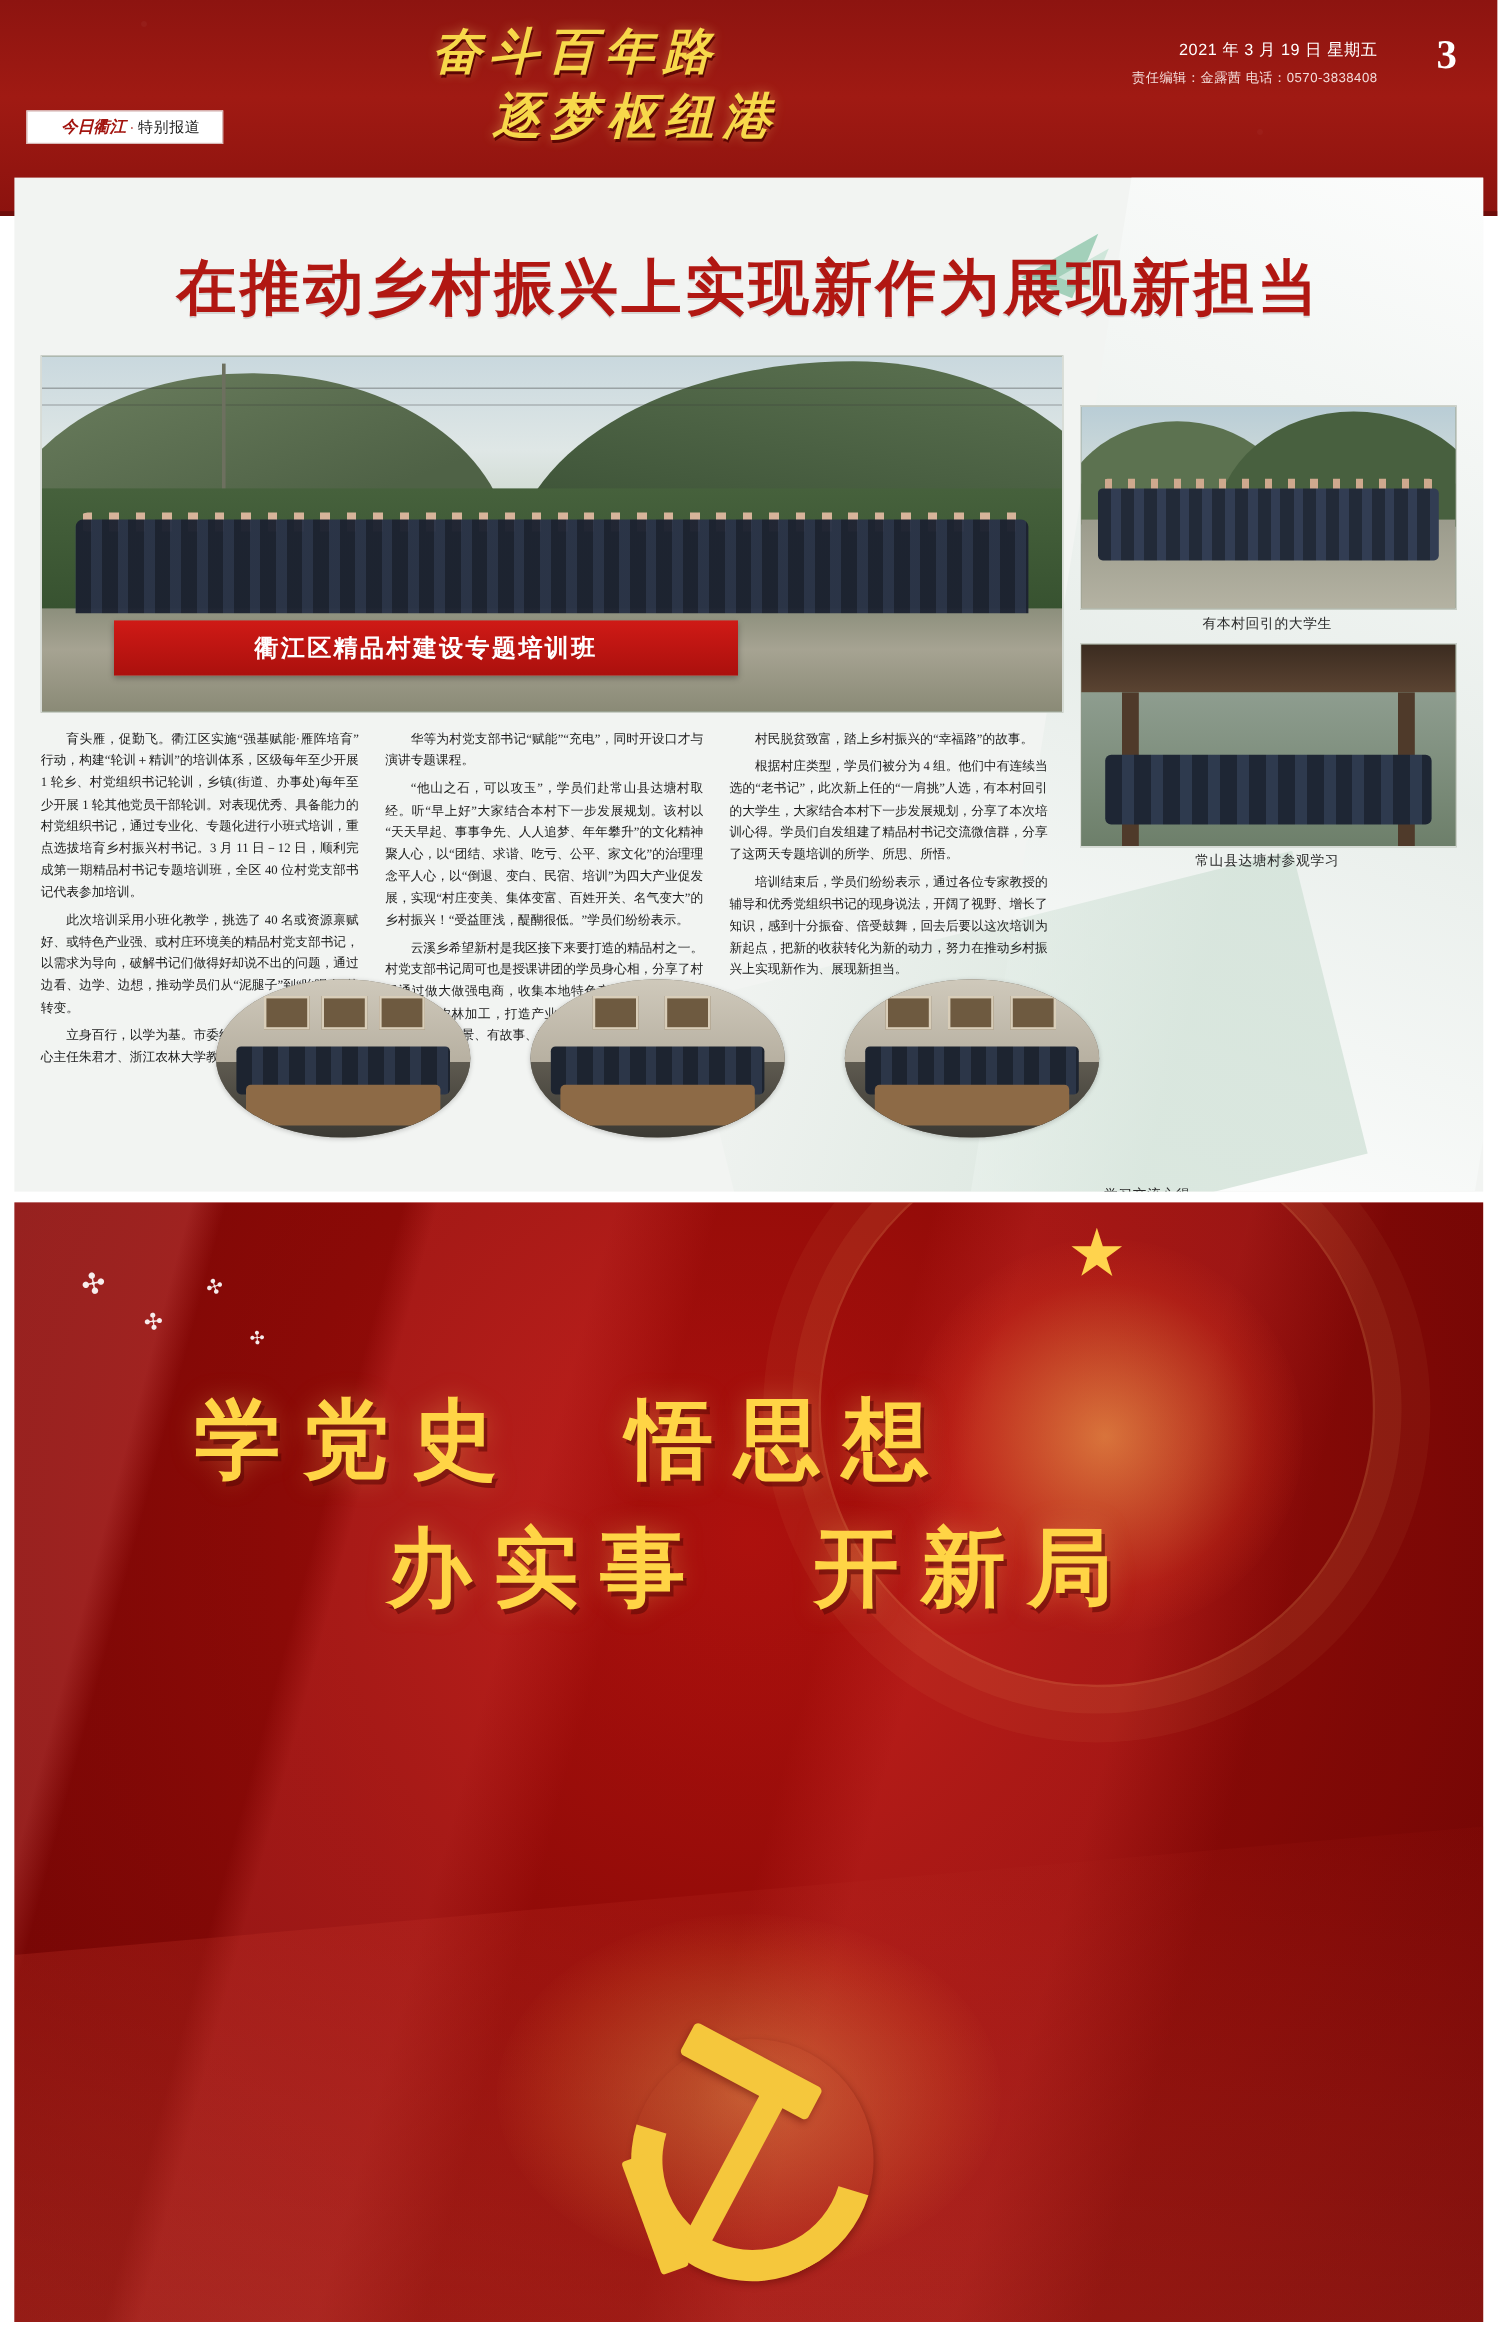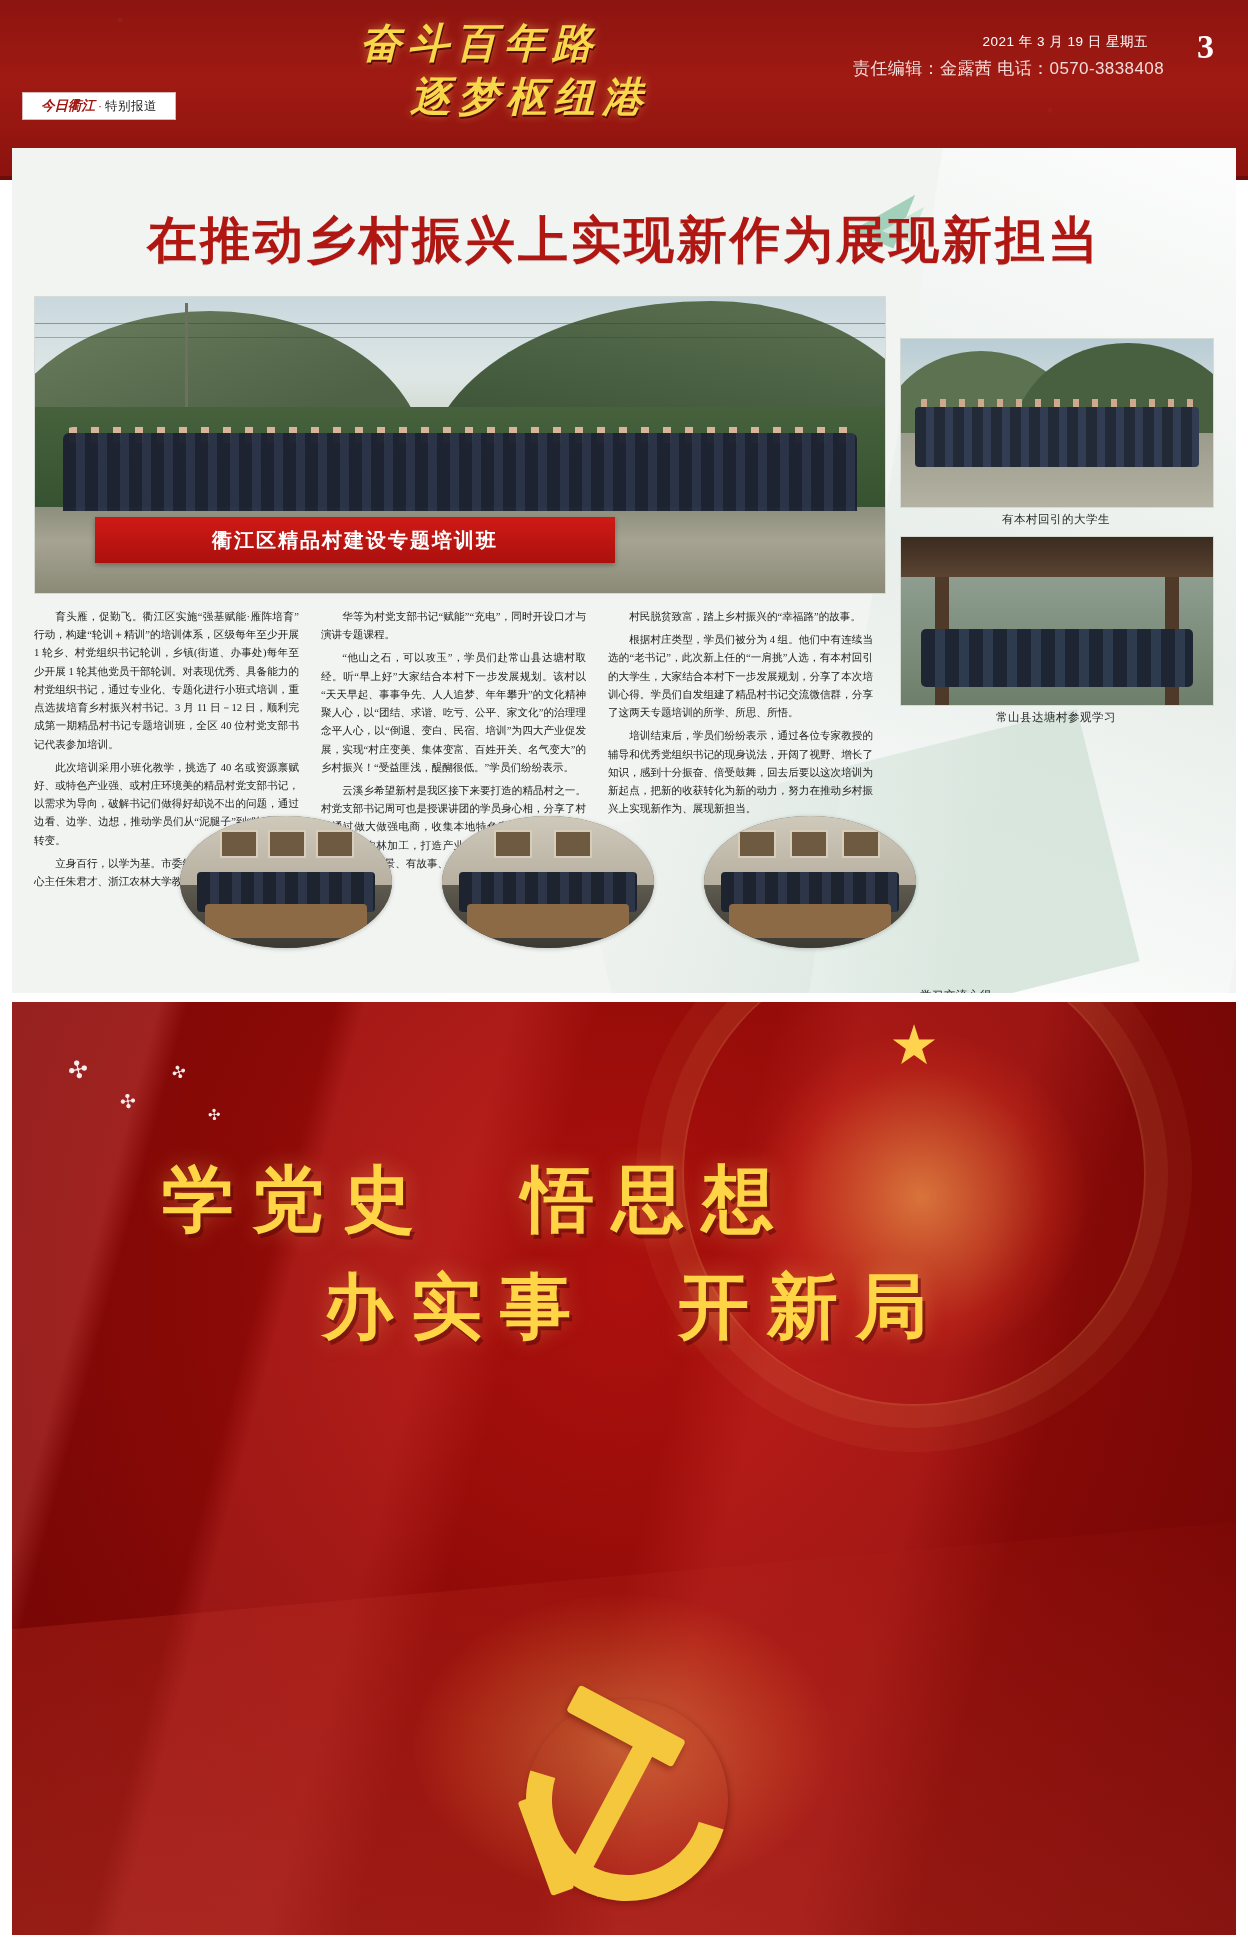--- a/index.html
+++ b/index.html
@@ -73,24 +73,24 @@
     right: 100px;
     top: 33px;
     color: #ffffff;
     font-size: 13.5px;
     letter-spacing: .5px;
     text-align: right;
     white-space: nowrap;
   }
   .mh-sub {
     position: absolute;
-    right: 84px;
+    right: 100px;
     top: 57px;
     color: #f3dcd9;
-    font-size: 17px;
+    font-size: 11px;
     letter-spacing: .4px;
     text-align: right;
     white-space: nowrap;
   }
   .mh-pageno {
     position: absolute;
     right: 34px;
     top: 28px;
     color: #ffffff;
     font-size: 34px;
@@ -101,20 +101,21 @@
     position: absolute;
     left: 22px;
     top: 92px;
     width: 152px;
     height: 26px;
     background: #ffffff;
     border: 1px solid #d8b9b7;
     display: flex;
     align-items: center;
     justify-content: center;
+    padding-left: 10px;
   }
   .mh-badge-logo {
     color: #a2140f;
     font-weight: bold;
     font-size: 13.5px;
     font-family: "DejaVu Serif", serif;
     font-style: italic;
     letter-spacing: 0px;
   }
   .mh-badge-sep {

